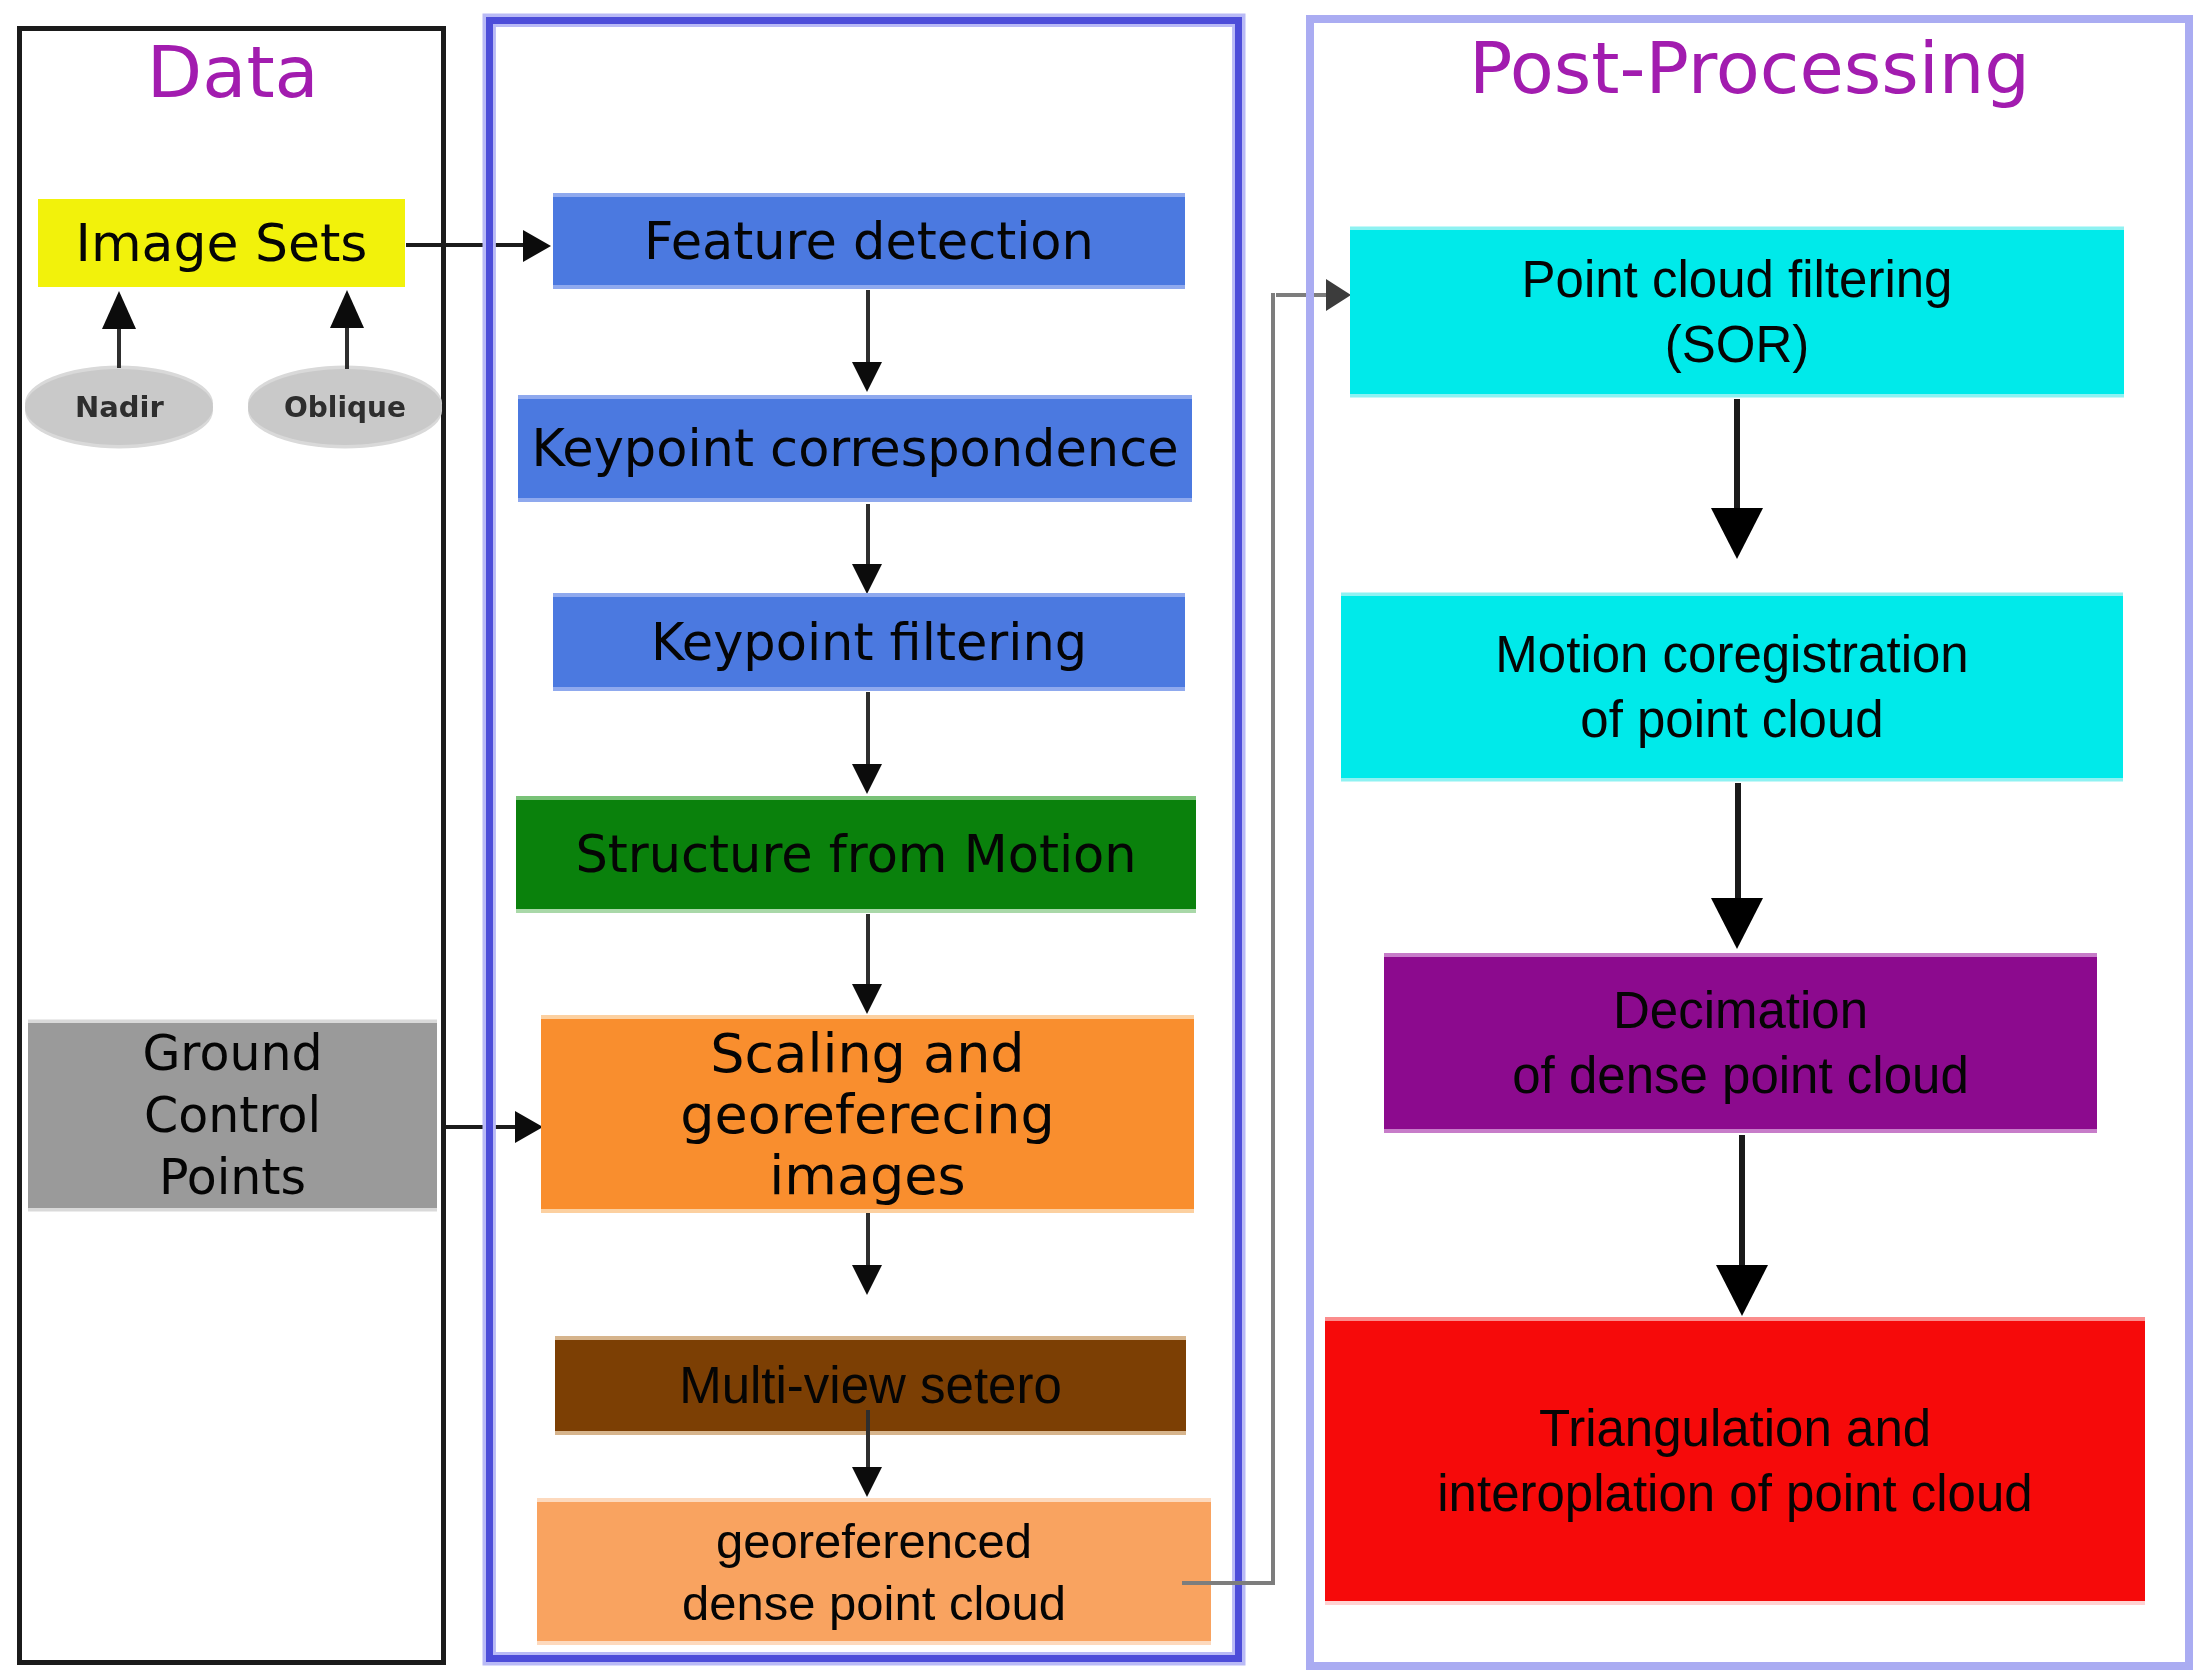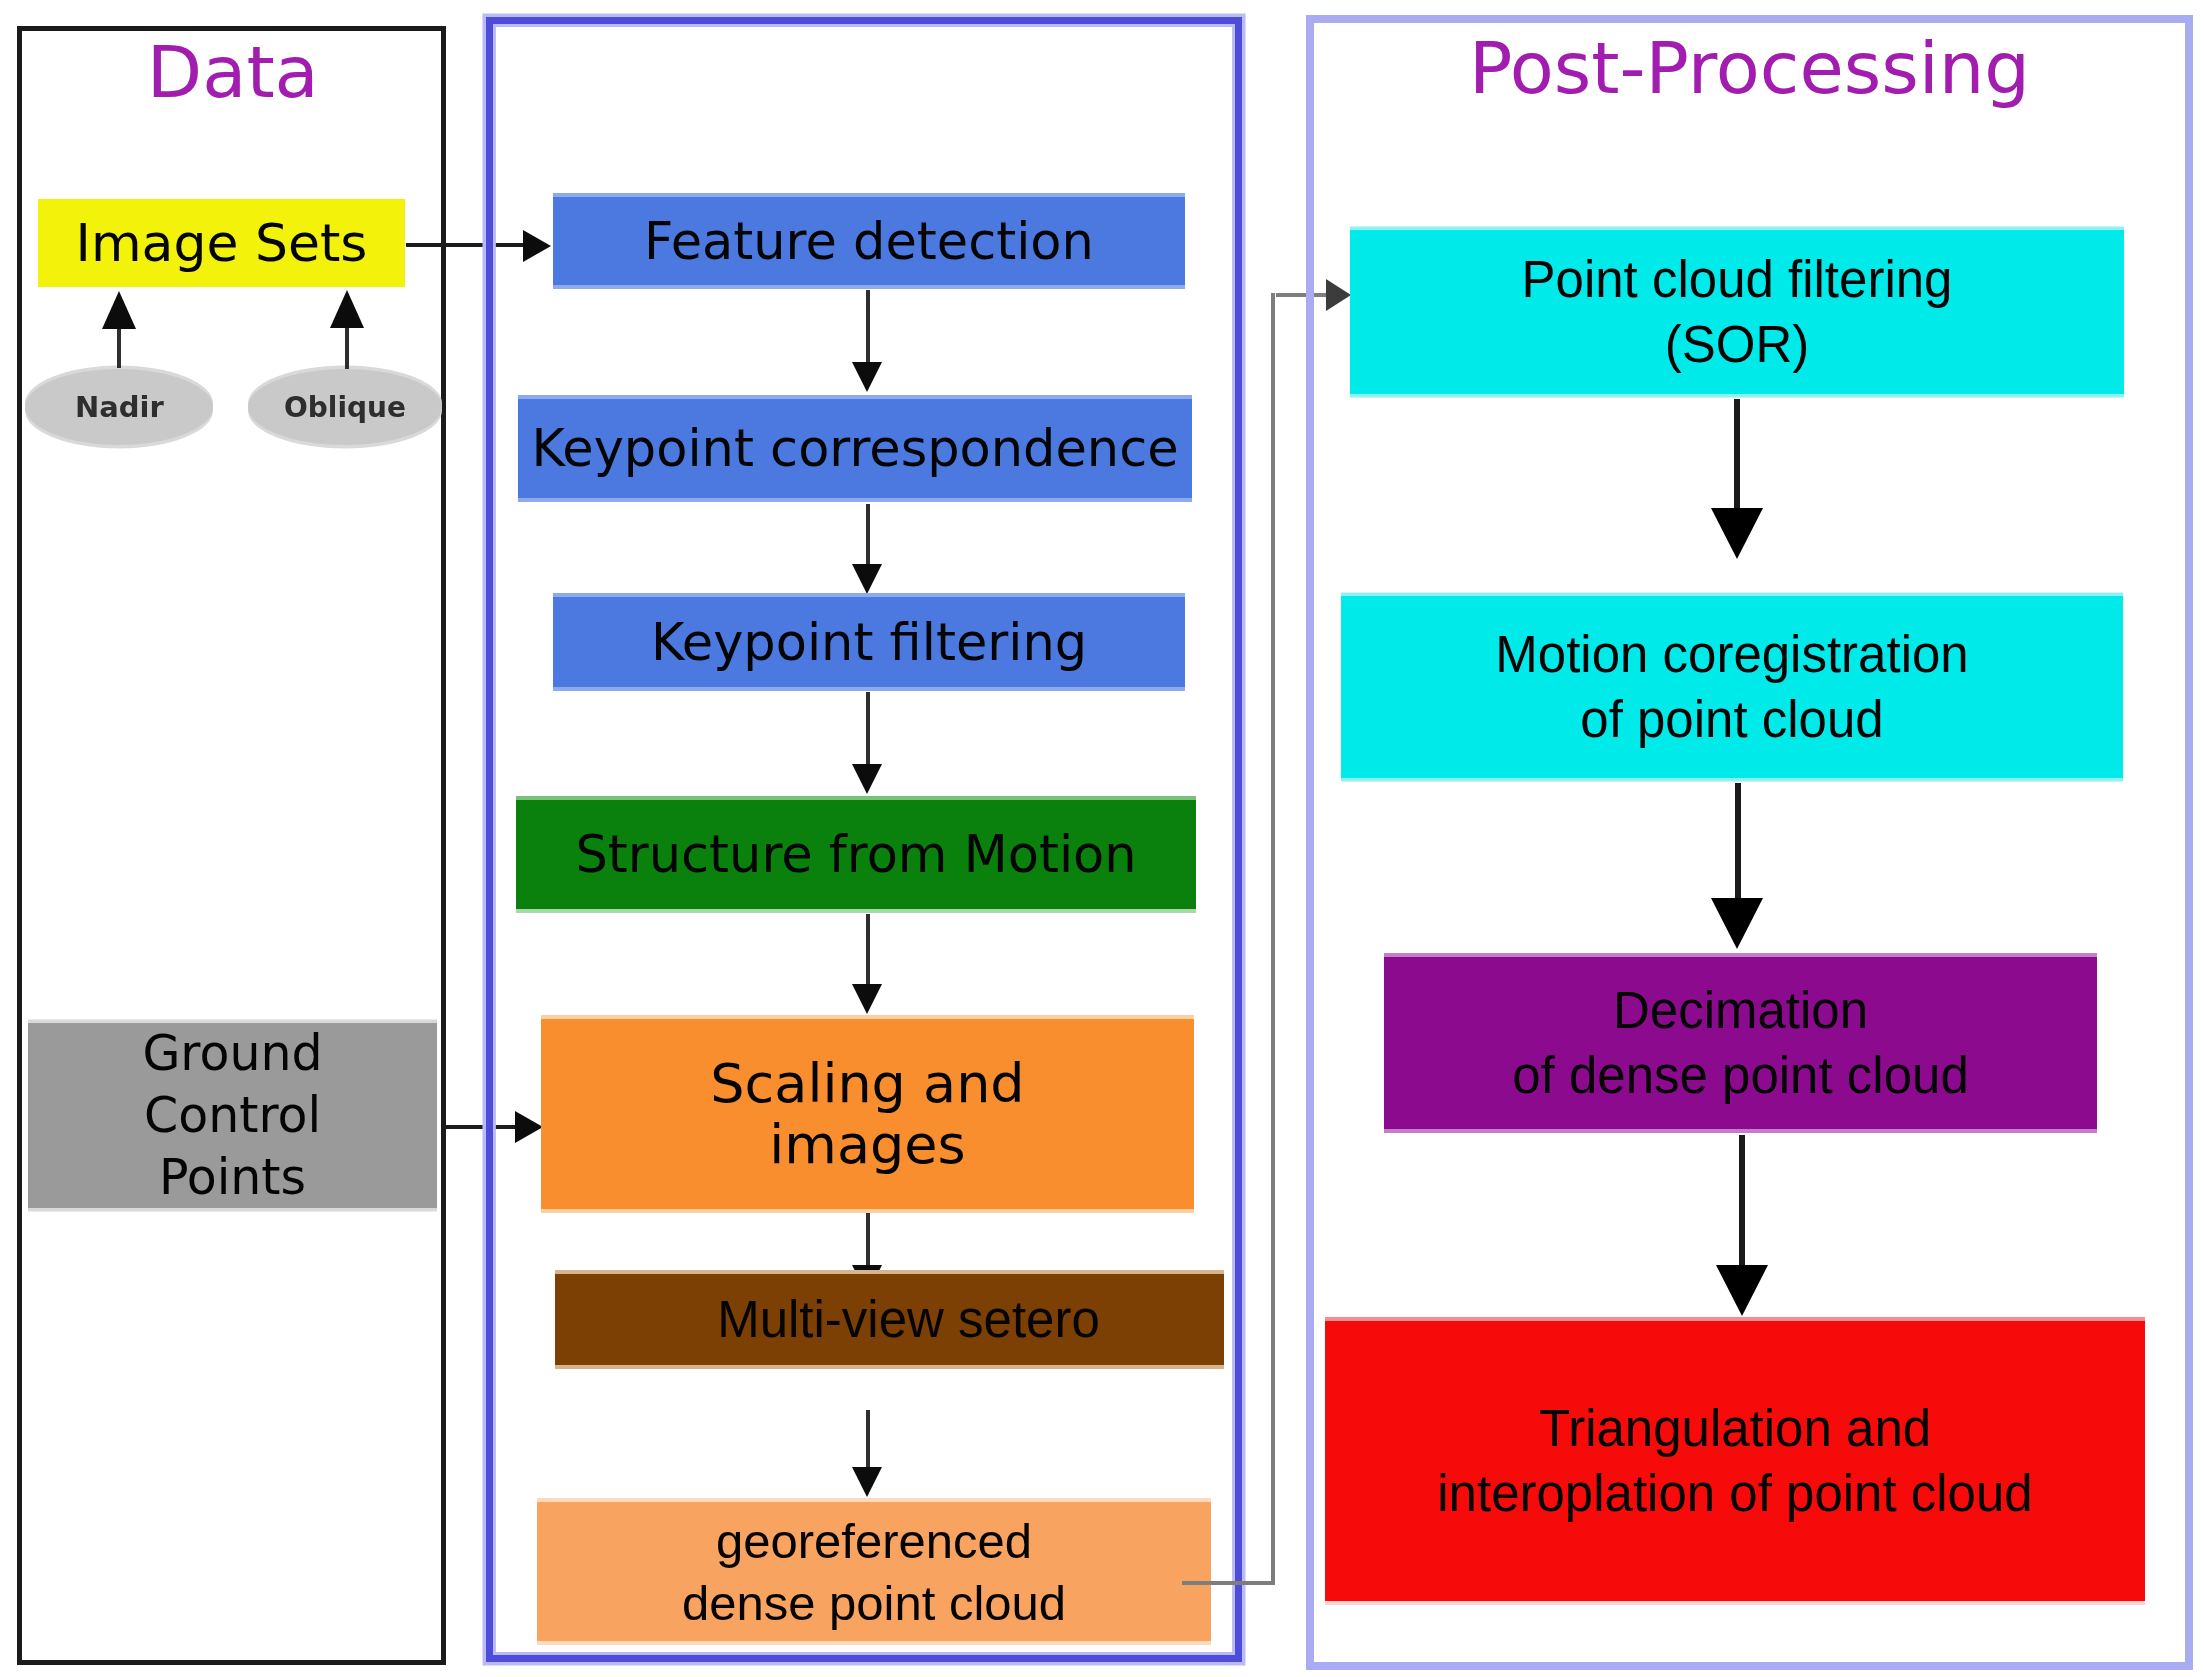--- a/index.html
+++ b/index.html
@@ -114,29 +114,30 @@
     <span class="lbl">Structure from Motion</span>
   </div>
 
   <div>
     <div class="shaft-v" style="left:866px;top:914px;height:71px;width:3.5px;"></div>
     <div class="head-down" style="left:852px;top:984px;"></div>
   </div>
 
   <div class="node f82 hl-orange" style="left: 541px; top: 1019px; width: 653px; height: 190px; background-color: rgb(249, 142, 46);">
     <span class="lbl">Scaling and</span>
+    <span class="lbl">georeferecing</span>
     <span class="lbl">images</span>
   </div>
 
   <div>
     <div class="shaft-v" style="left:866px;top:1213px;height:53px;width:3.5px;"></div>
     <div class="head-down" style="left:852px;top:1265px;"></div>
   </div>
 
-  <div class="node f88 alt-font hl-brown" style="left: 555px; top: 1274px; width: 631px; height: 91px; background-color: rgb(124, 63, 4); padding-left: 38px;">
+  <div class="node f88 alt-font hl-brown" style="left: 555px; top: 1340px; width: 631px; height: 91px; background-color: rgb(124, 63, 4);">
     <span class="lbl">Multi-view setero</span>
   </div>
 
   <div>
     <div class="shaft-v" style="left:866px;top:1410px;height:59px;width:3.5px;"></div>
     <div class="head-down" style="left:852px;top:1467px;"></div>
   </div>
 
   <div class="node f85 alt-font hl-geo" style="left: 509px; top: 1502px; width: 674px; height: 139px; background-color: rgb(249, 163, 96);">
     <span class="lbl">georeferenced</span>

